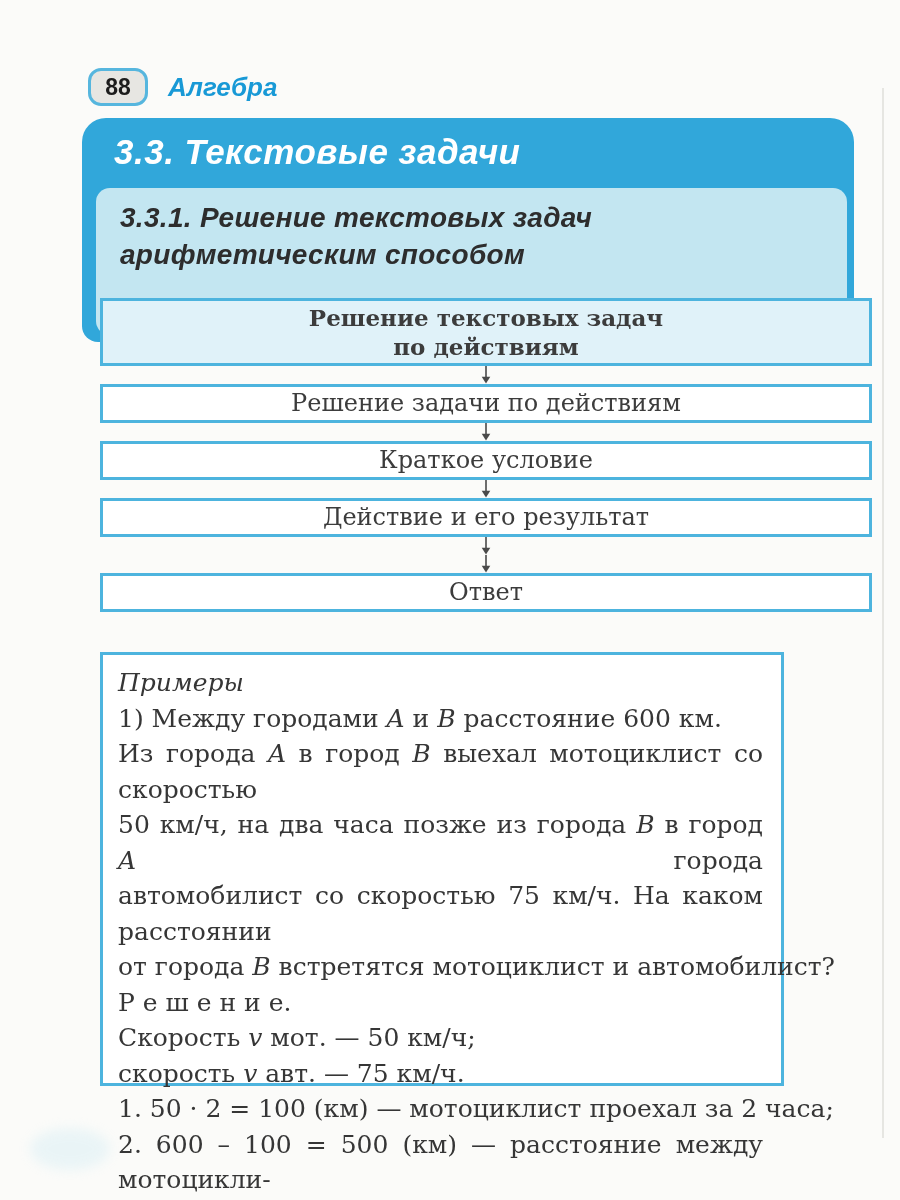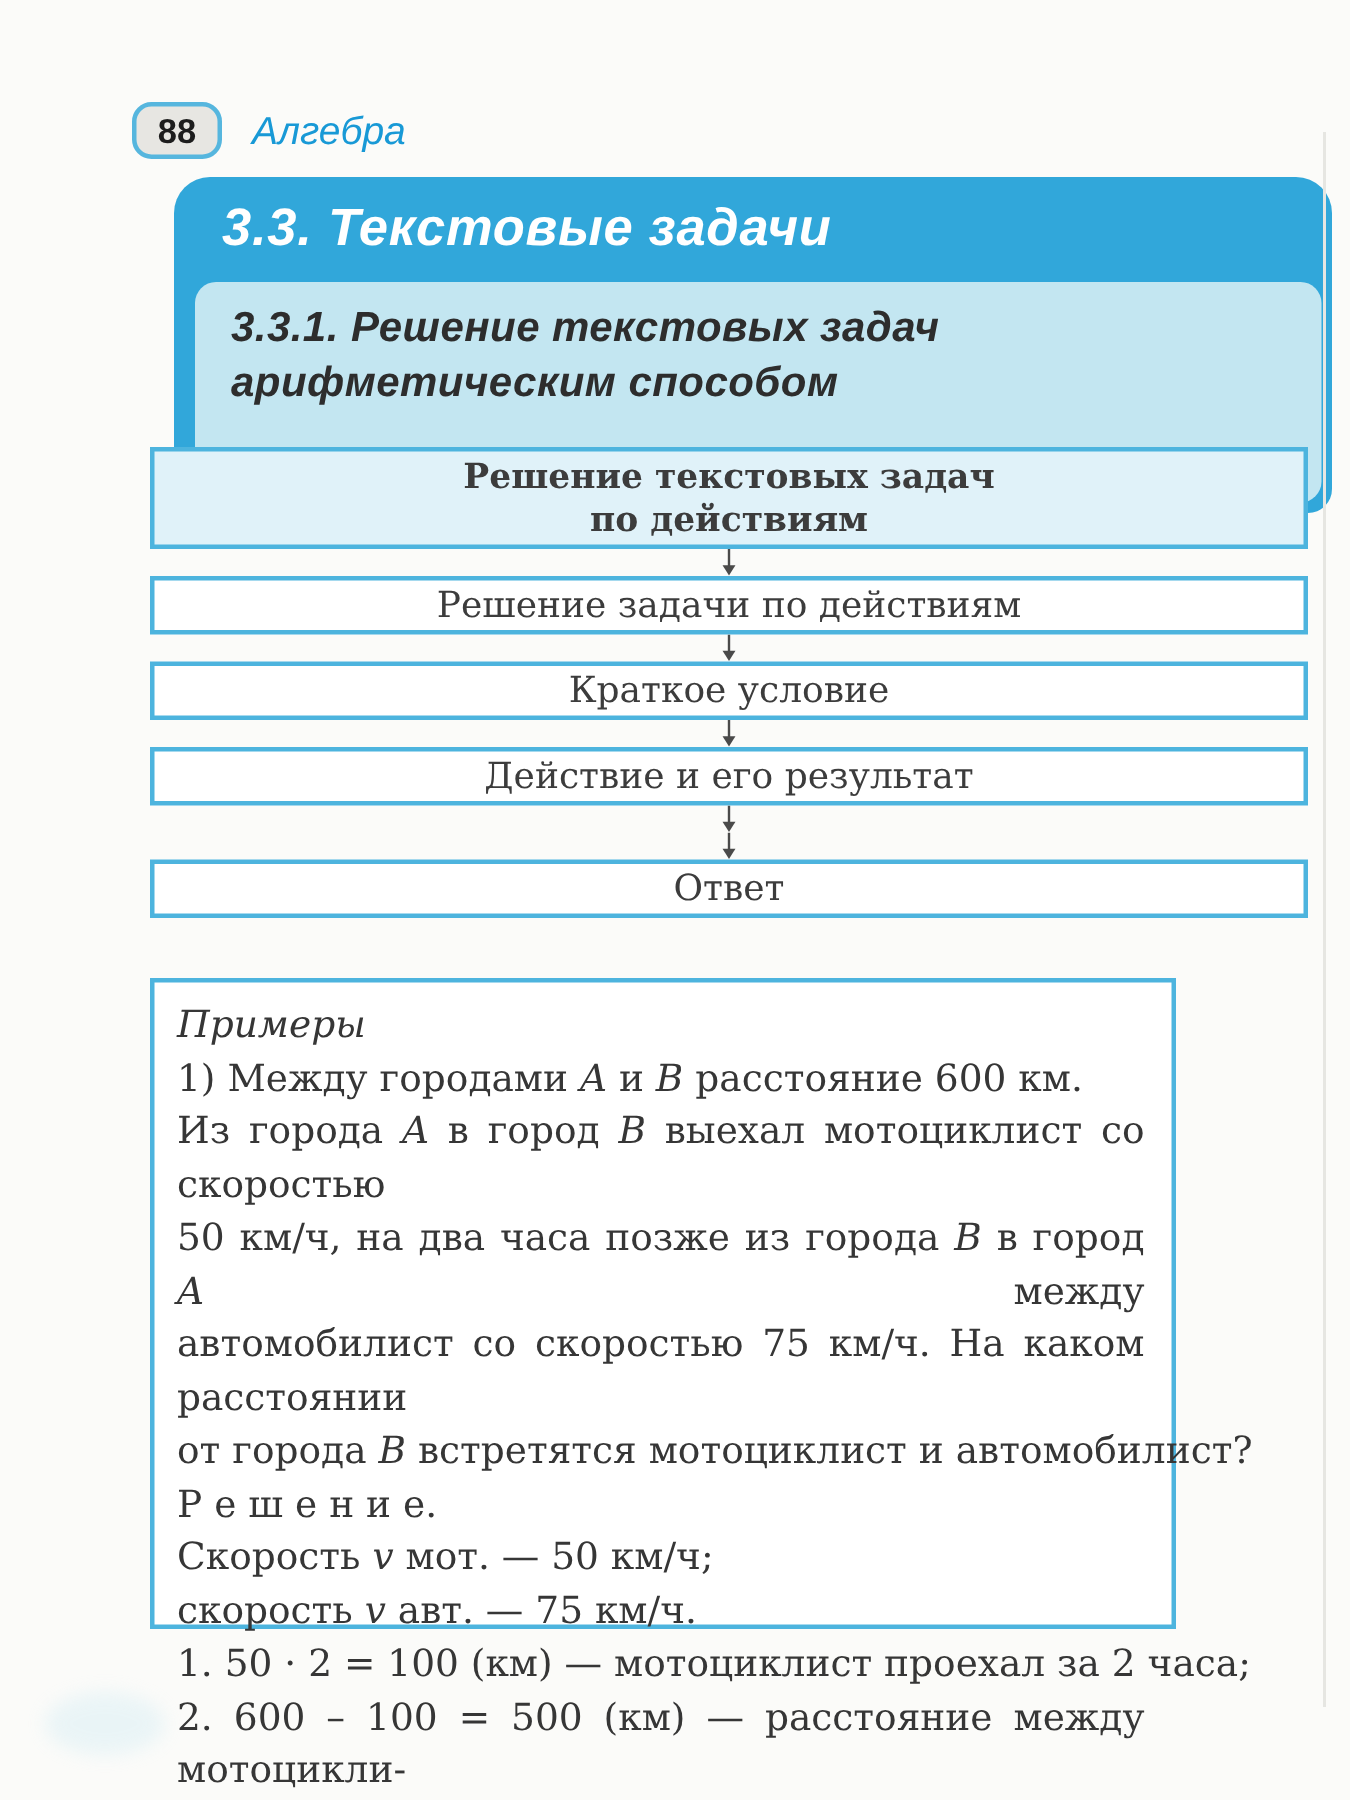--- a/index.html
+++ b/index.html
@@ -15,26 +15,26 @@
   .page-header{position:absolute;top:68px;left:88px;display:flex;align-items:center;gap:20px;}
   .page-number-badge{
     box-sizing:border-box;min-width:60px;height:38px;
     border:3px solid var(--badge-border);border-radius:13px;
     background:var(--badge-bg);
     color:#1d1d1d;font-family:"Liberation Sans",sans-serif;font-weight:bold;font-size:23px;
     display:flex;align-items:center;justify-content:center;padding:0 10px;
   }
   .subject{
     color:var(--subject-color);
-    font-family:"Liberation Sans",sans-serif;font-weight:normal;font-style:italic;font-size:26px;
+    font-family:"Liberation Sans",sans-serif;font-weight:bold;font-style:italic;font-size:26px;
   }
 
   
   .banner{
-    position:absolute;top:118px;left:116px;width:772px;height:224px;
+    position:absolute;top:118px;left:82px;width:772px;height:224px;
     background:var(--banner-bg);
     border-radius:24px 24px 16px 16px;
   }
   .section-title{
     padding:14px 0 0 32px;color:#ffffff;
     font-family:"Liberation Sans",sans-serif;font-weight:bold;font-style:italic;font-size:35px;
     letter-spacing:.5px;
   }
   .subsection{
     position:absolute;left:14px;right:7px;top:70px;bottom:7px;
@@ -146,21 +146,21 @@
       <div class="flow-box">
         <div>Ответ</div>
       </div>
     </div>
 
   <div class="examples">
     <div class="ex-heading ex-line">Примеры</div>
     <div id="example-lines">
         <div class="ex-line"><span>1) Между городами </span><span class="it">A</span><span> и </span><span class="it">B</span><span> расстояние 600 км.</span></div>
         <div class="ex-line just"><span>Из города </span><span class="it">A</span><span> в город </span><span class="it">B</span><span> выехал мотоциклист со скоростью</span></div>
-        <div class="ex-line just"><span>50 км/ч, на два часа позже из города </span><span class="it">B</span><span> в город </span><span class="it">A</span><span> между</span></div>
+        <div class="ex-line just"><span>50 км/ч, на два часа позже из города </span><span class="it">B</span><span> в город </span><span class="it">A</span><span> города</span></div>
         <div class="ex-line just"><span>автомобилист со скоростью 75 км/ч. На каком расстоянии</span></div>
         <div class="ex-line"><span>от города </span><span class="it">B</span><span> встретятся мотоциклист и автомобилист?</span></div>
         <div class="ex-line"><span>Р е ш е н и е.</span></div>
         <div class="ex-line"><span>Скорость </span><span class="it">v</span><span> мот. — 50 км/ч;</span></div>
         <div class="ex-line"><span>скорость </span><span class="it">v</span><span> авт. — 75 км/ч.</span></div>
         <div class="ex-line"><span>1. 50 · 2 = 100 (км) — мотоциклист проехал за 2 часа;</span></div>
         <div class="ex-line just"><span>2. 600 – 100 = 500 (км) — расстояние между мотоцикли-</span></div>
         <div class="ex-line"></div>
       </div>
   </div>

